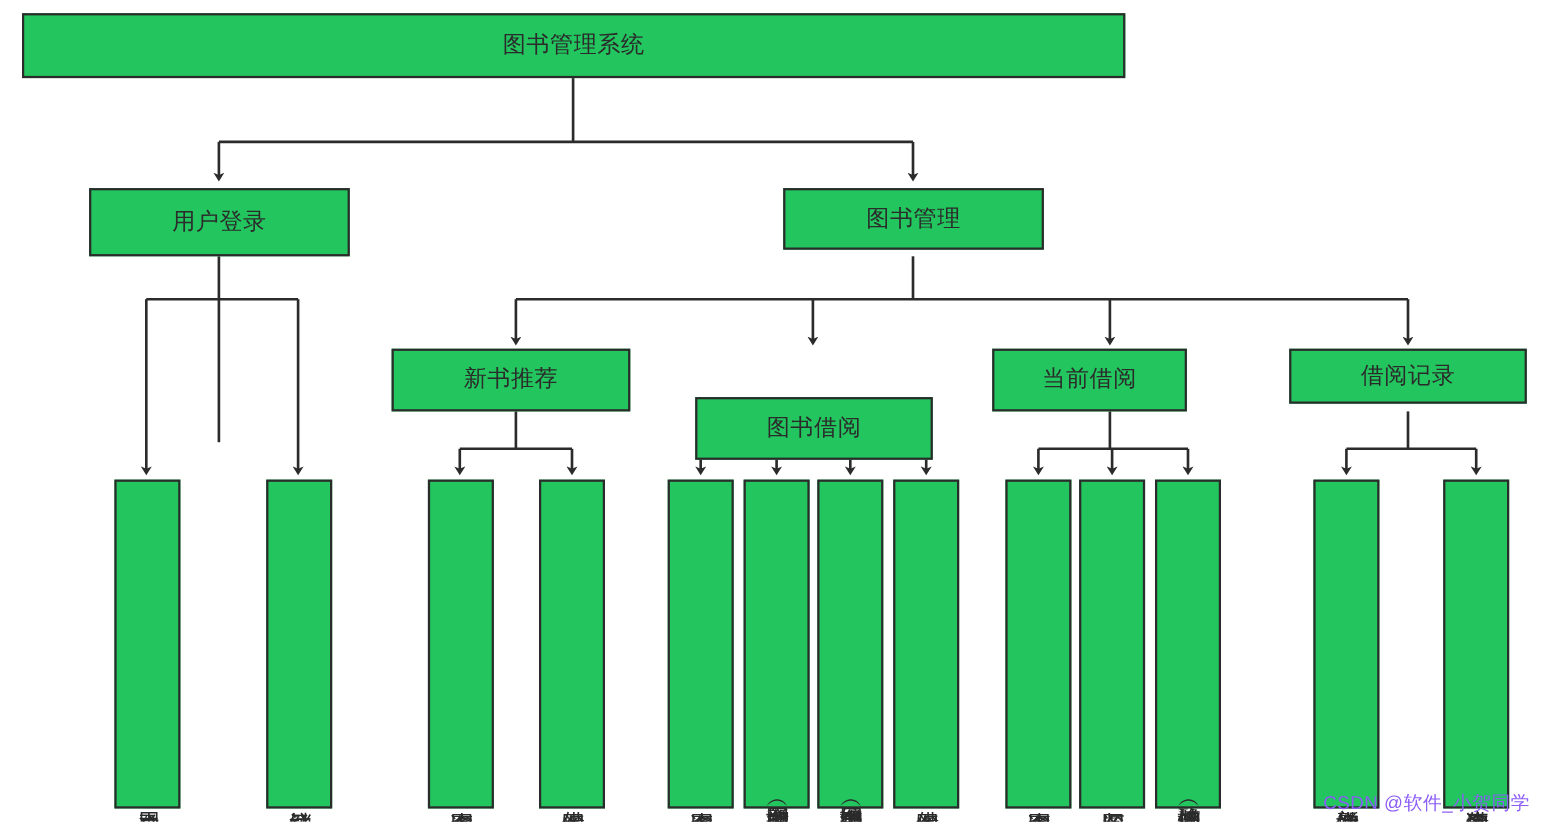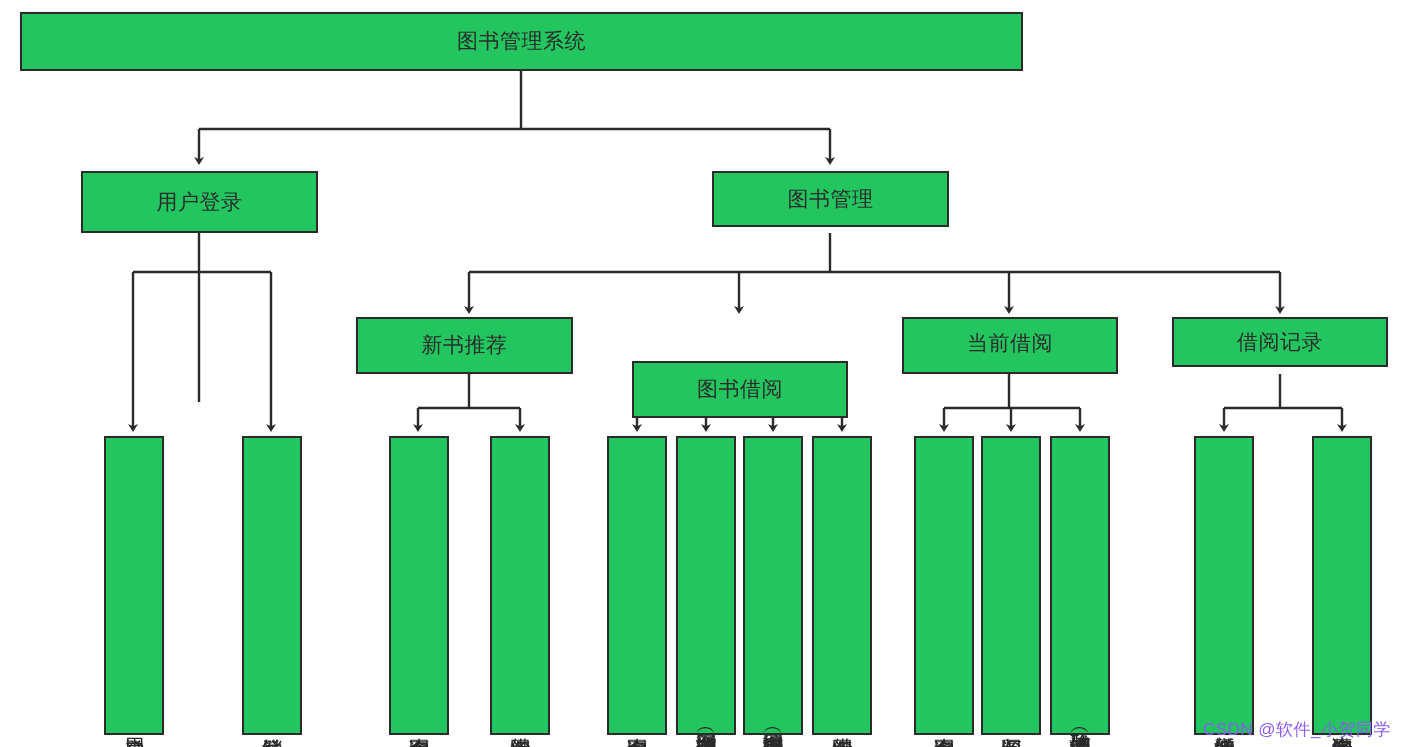--- a/index.html
+++ b/index.html
@@ -133,21 +133,21 @@
   <div class="node" style="left:712px; top:171px; width:237px; height:56px;">
     <span>图书管理</span>
   </div>
 
   <div class="node" style="left:356px; top:317px; width:217px; height:57px;">
     <span>新书推荐</span>
   </div>
   <div class="node" style="left:632px; top:317px; width:216px; height:57px;margin-top:44px;">
     <span>图书借阅</span>
   </div>
-  <div class="node" style="left:902px; top:317px; width:216px; height:57px;font-family:Liberation Mono, monospace;">
+  <div class="node" style="left:902px; top:317px; width:177px; height:57px;">
     <span>当前借阅</span>
   </div>
   <div class="node" style="left:1172px; top:317px; width:216px; height:50px;">
     <span>借阅记录</span>
   </div>
 
   <div class="node leaf" style="left:104px; top:436px; width:60px; height:299px;">
     <span class="vtext">用户登录</span>
   </div>
   <div class="node leaf" style="left:242px; top:436px; width:60px; height:299px;">

